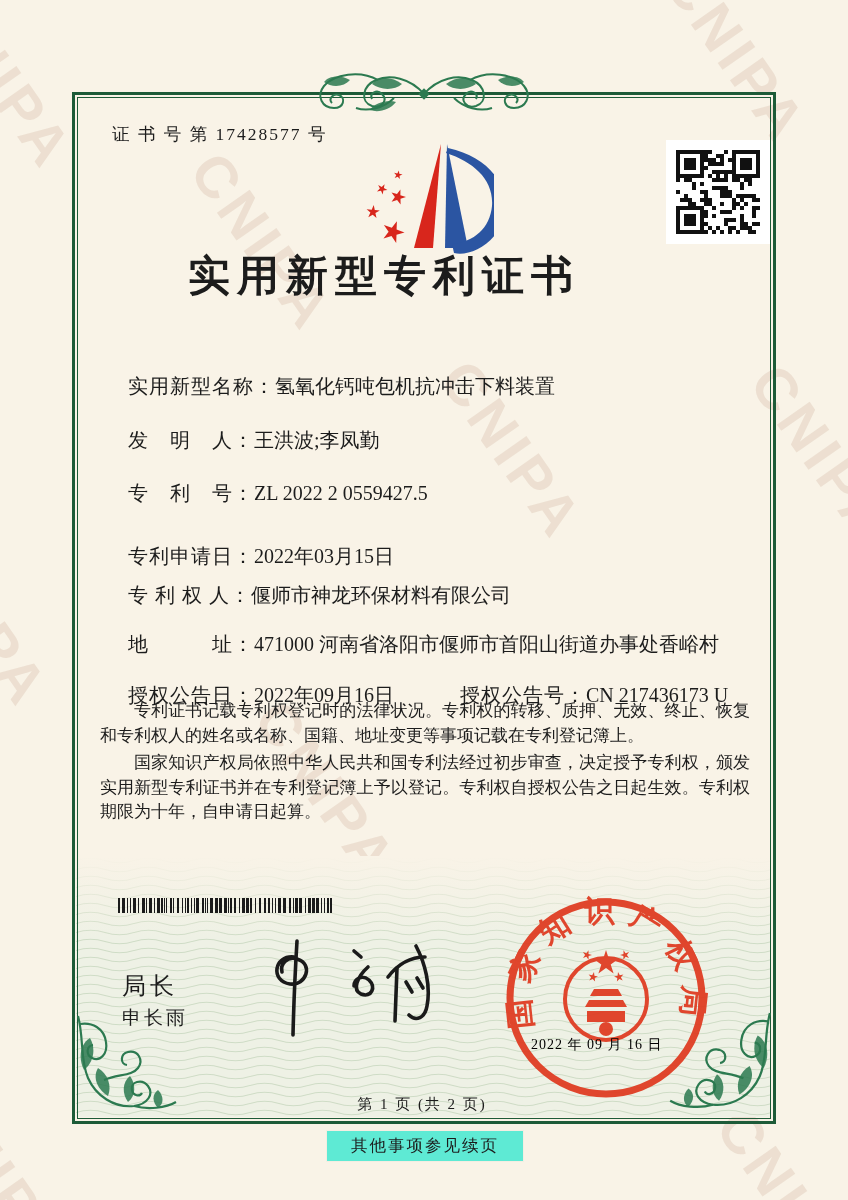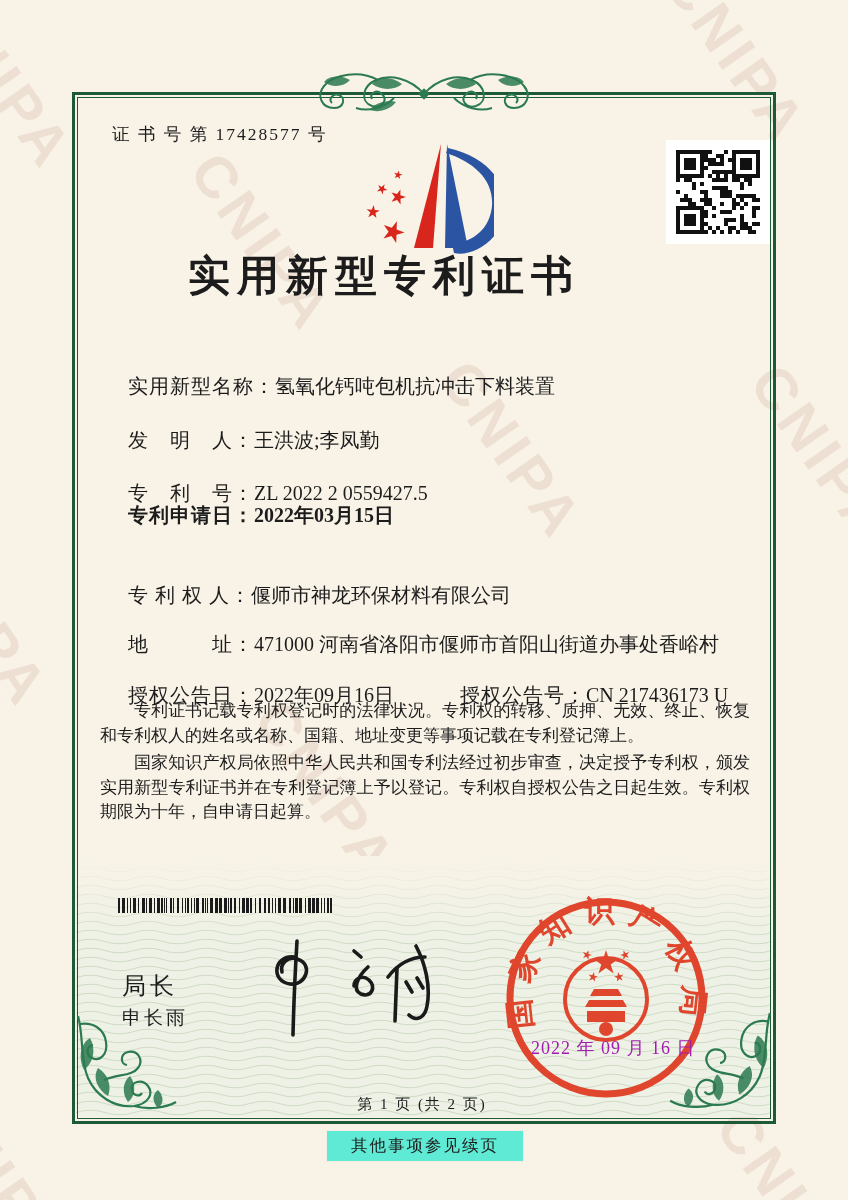--- a/index.html
+++ b/index.html
@@ -25,21 +25,21 @@
          letter-spacing:7px;}
   .qr-box{left:666px;top:140px;width:104px;height:104px;background:#fff;}
   .field{left:118px;font-size:20px;white-space:pre;}
   .field .lab{letter-spacing:1px;}
   .grant2{left:450px;}
   .body-text{left:100px;top:699px;width:650px;font-size:17px;line-height:24.5px;
              text-align:justify;}
   .body-text p{margin:0 0 3px 0;text-indent:2em;}
   .sig-title{left:122px;top:970px;font-size:24px;letter-spacing:4px;}
   .sig-name{left:122px;top:1005px;font-size:19px;letter-spacing:3px;}
-  .seal-date{left:531px;top:1036px;font-size:18px;letter-spacing:1px;color:#a21caf;z-index:4;}
+  .seal-date{left:531px;top:1036px;font-size:14px;letter-spacing:1px;color:#000000;z-index:4;}
   .page-ind{left:72px;top:1095px;width:700px;text-align:center;font-size:15px;letter-spacing:2px;}
   .note-box{left:327px;top:1131px;width:196px;height:30px;background:#5eead4;z-index:3;
             display:flex;align-items:center;justify-content:center;font-size:16.5px;letter-spacing:2px;
             box-shadow:0 0 0 1px rgba(0,0,0,0.02);}
   .orn{z-index:4;pointer-events:none;}
   .seal{left:503px;top:895px;width:206px;height:206px;z-index:3;opacity:.93;}
   .signature{left:248px;top:933px;width:205px;height:112px;z-index:3;}
   .logo{left:352px;top:136px;width:142px;height:120px;}
   .barcode{left:118px;top:898px;width:218px;height:16px;}
 </style>
@@ -358,21 +358,21 @@
 
 <div class="abs content field" style="top:350px;">
   <span class="lab">实用新型名称：</span><span>氢氧化钙吨包机抗冲击下料装置</span>
 </div>
 <div class="abs content field" style="top:404px;">
   <span class="lab">发　明　人：</span><span>王洪波;李凤勤</span>
 </div>
 <div class="abs content field" style="top:457px;">
   <span class="lab">专　利　号：</span><span>ZL 2022 2 0559427.5</span>
 </div>
-<div class="abs content field" style="top:479px;font-weight:bold;">
+<div class="abs content field" style="top:520px;">
   <span class="lab">专利申请日：</span><span>2022年03月15日</span>
 </div>
 <div class="abs content field" style="top:559px;">
   <span class="lab">专 利 权 人：</span><span>偃师市神龙环保材料有限公司</span>
 </div>
 <div class="abs content field" style="top:608px;">
   <span class="lab">地　　　址：</span><span>471000 河南省洛阳市偃师市首阳山街道办事处香峪村</span>
 </div>
 <div class="abs content field" style="top:659px;text-align:center;">
   <span class="lab">授权公告日：</span><span>2022年09月16日</span>

